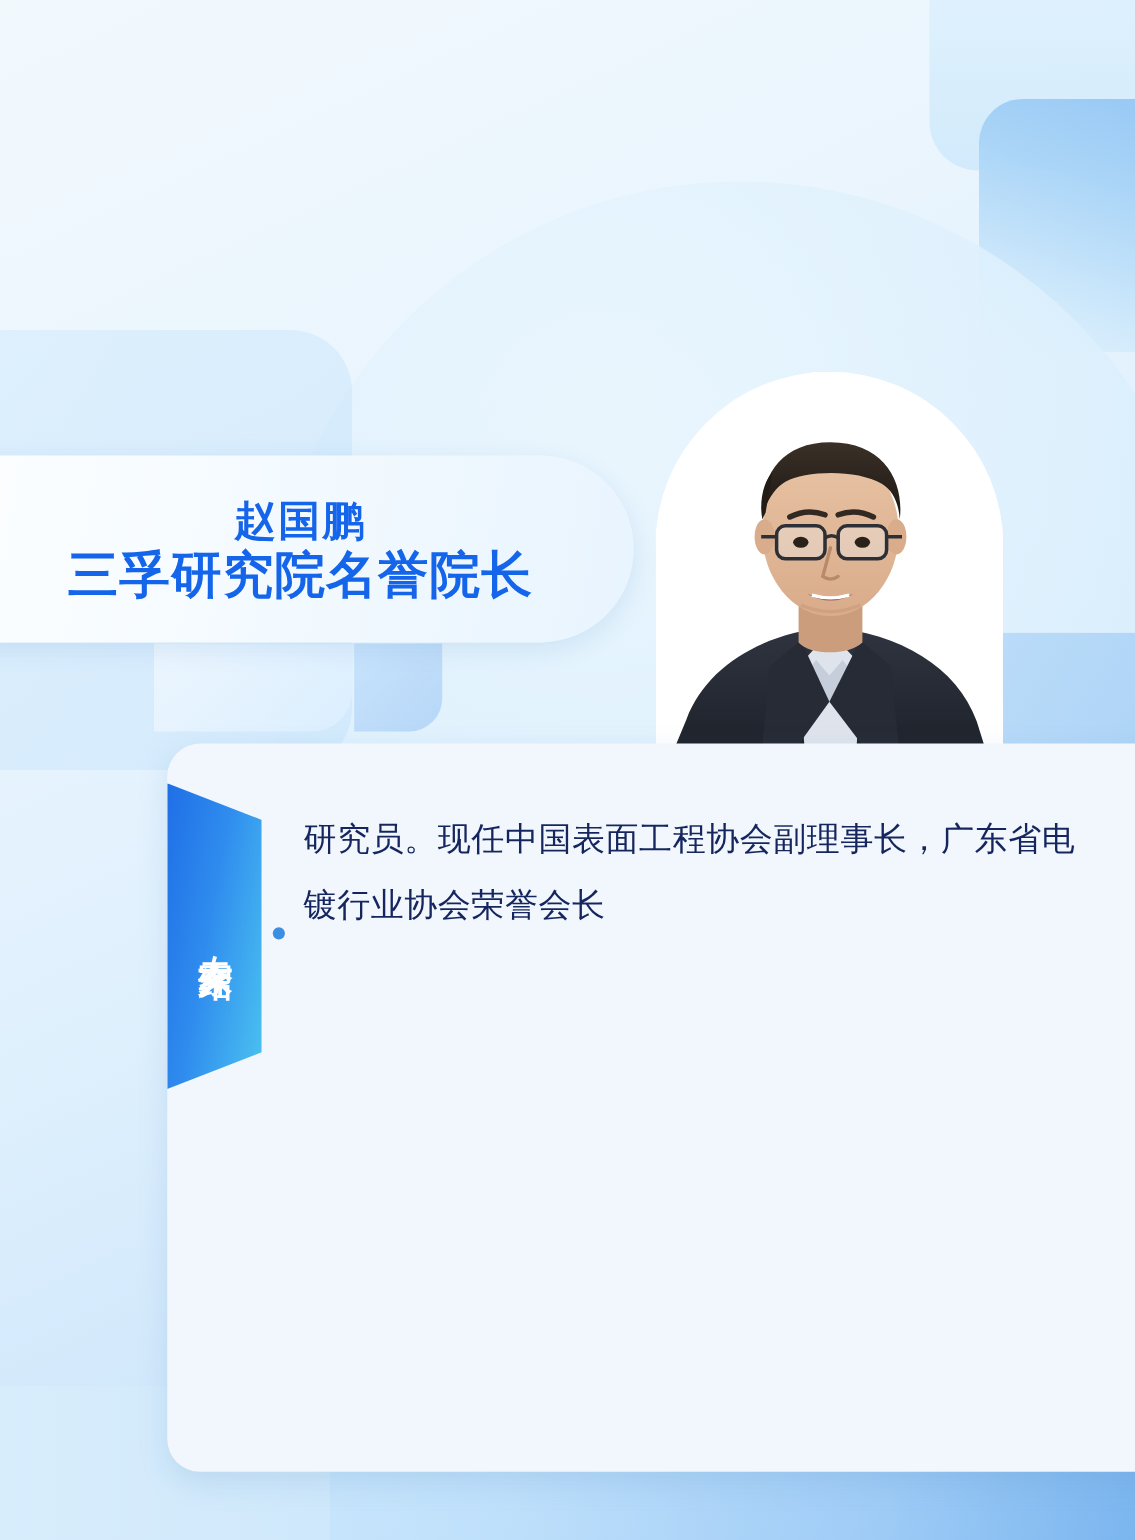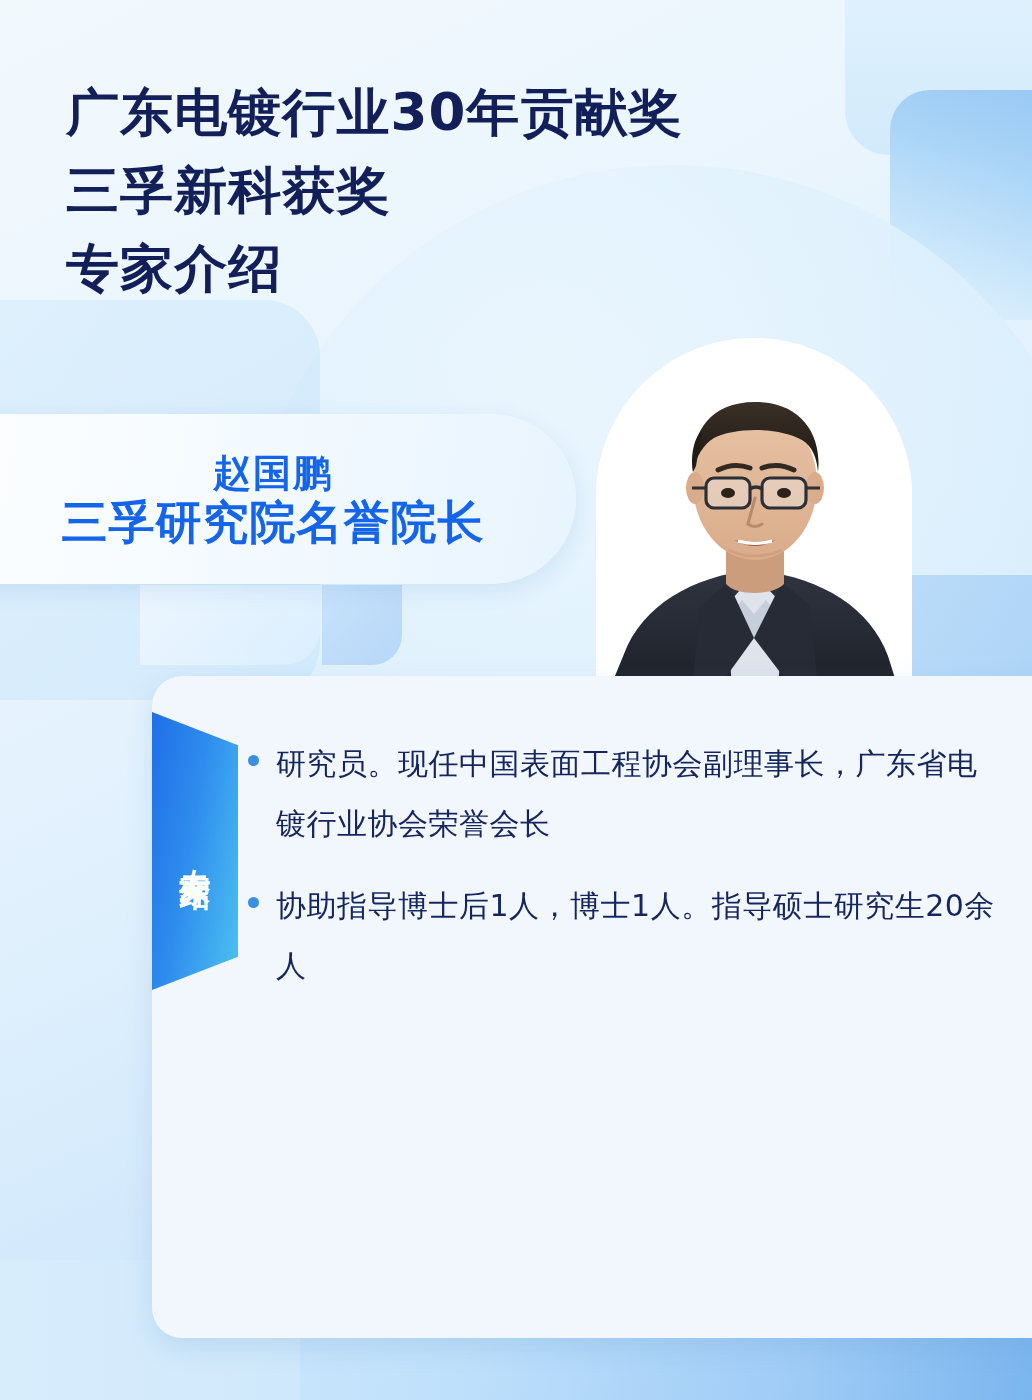--- a/index.html
+++ b/index.html
@@ -171,21 +171,21 @@
   }
 
   
   .bullets{
     position:absolute;
     left:248px;top:734px;
     width:748px;
   }
   .bullet-item{
     display:flex;
-    align-items:flex-start;
+    align-items:flex-end;
     margin-bottom:22px;
   }
   .bullet-dot{
     flex:0 0 auto;
     width:11px;height:11px;
     border-radius:50%;
     background:#3b8fe0;
     margin-top:21px;
     margin-right:17px;
   }
@@ -207,25 +207,20 @@
     <div class="deco-tr-rect"></div>
     <div class="deco-big-circle"></div>
     <div class="deco-left-band"></div>
     <div class="deco-mid-rect"></div>
     <div class="deco-mid-rect2"></div>
     <div class="deco-right-blob"></div>
     <div class="deco-bottom-grad"></div>
     <div class="deco-bottom-soft"></div>
   </div>
 
-  <div class="title-block">
-    <div class="title-line">广东电镀行业30年贡献奖</div>
-    <div class="title-line">三孚新科获奖</div>
-    <div class="title-line">专家介绍</div>
-  </div>
 
   <div class="portrait-wrap">
     <div class="portrait-disc"></div>
     <svg class="portrait-svg" width="316" height="350" viewBox="0 0 316 350">
       <defs>
         <clipPath id="discClip">
           <path d="M158 0 A158 158 0 0 1 316 158 L316 350 L0 350 L0 158 A158 158 0 0 1 158 0 Z"></path>
         </clipPath>
         <linearGradient id="suitG" x1="0" y1="0" x2="0" y2="1">
           <stop offset="0" stop-color="#2f3440"></stop>
@@ -294,19 +289,15 @@
 
   <div class="ribbon">
     <span class="ribbon-text">专家介绍</span>
   </div>
 
   <div class="bullets">
     <div class="bullet-item">
       <span class="bullet-dot"></span>
       <span class="bullet-text">研究员。现任中国表面工程协会副理事长，广东省电镀行业协会荣誉会长</span>
     </div>
-    <div class="bullet-item">
-      <span class="bullet-dot"></span>
-      <span class="bullet-text">协助指导博士后1人，博士1人。指导硕士研究生20余人</span>
-    </div>
   </div>
 
 </div>
 
 </body></html>

